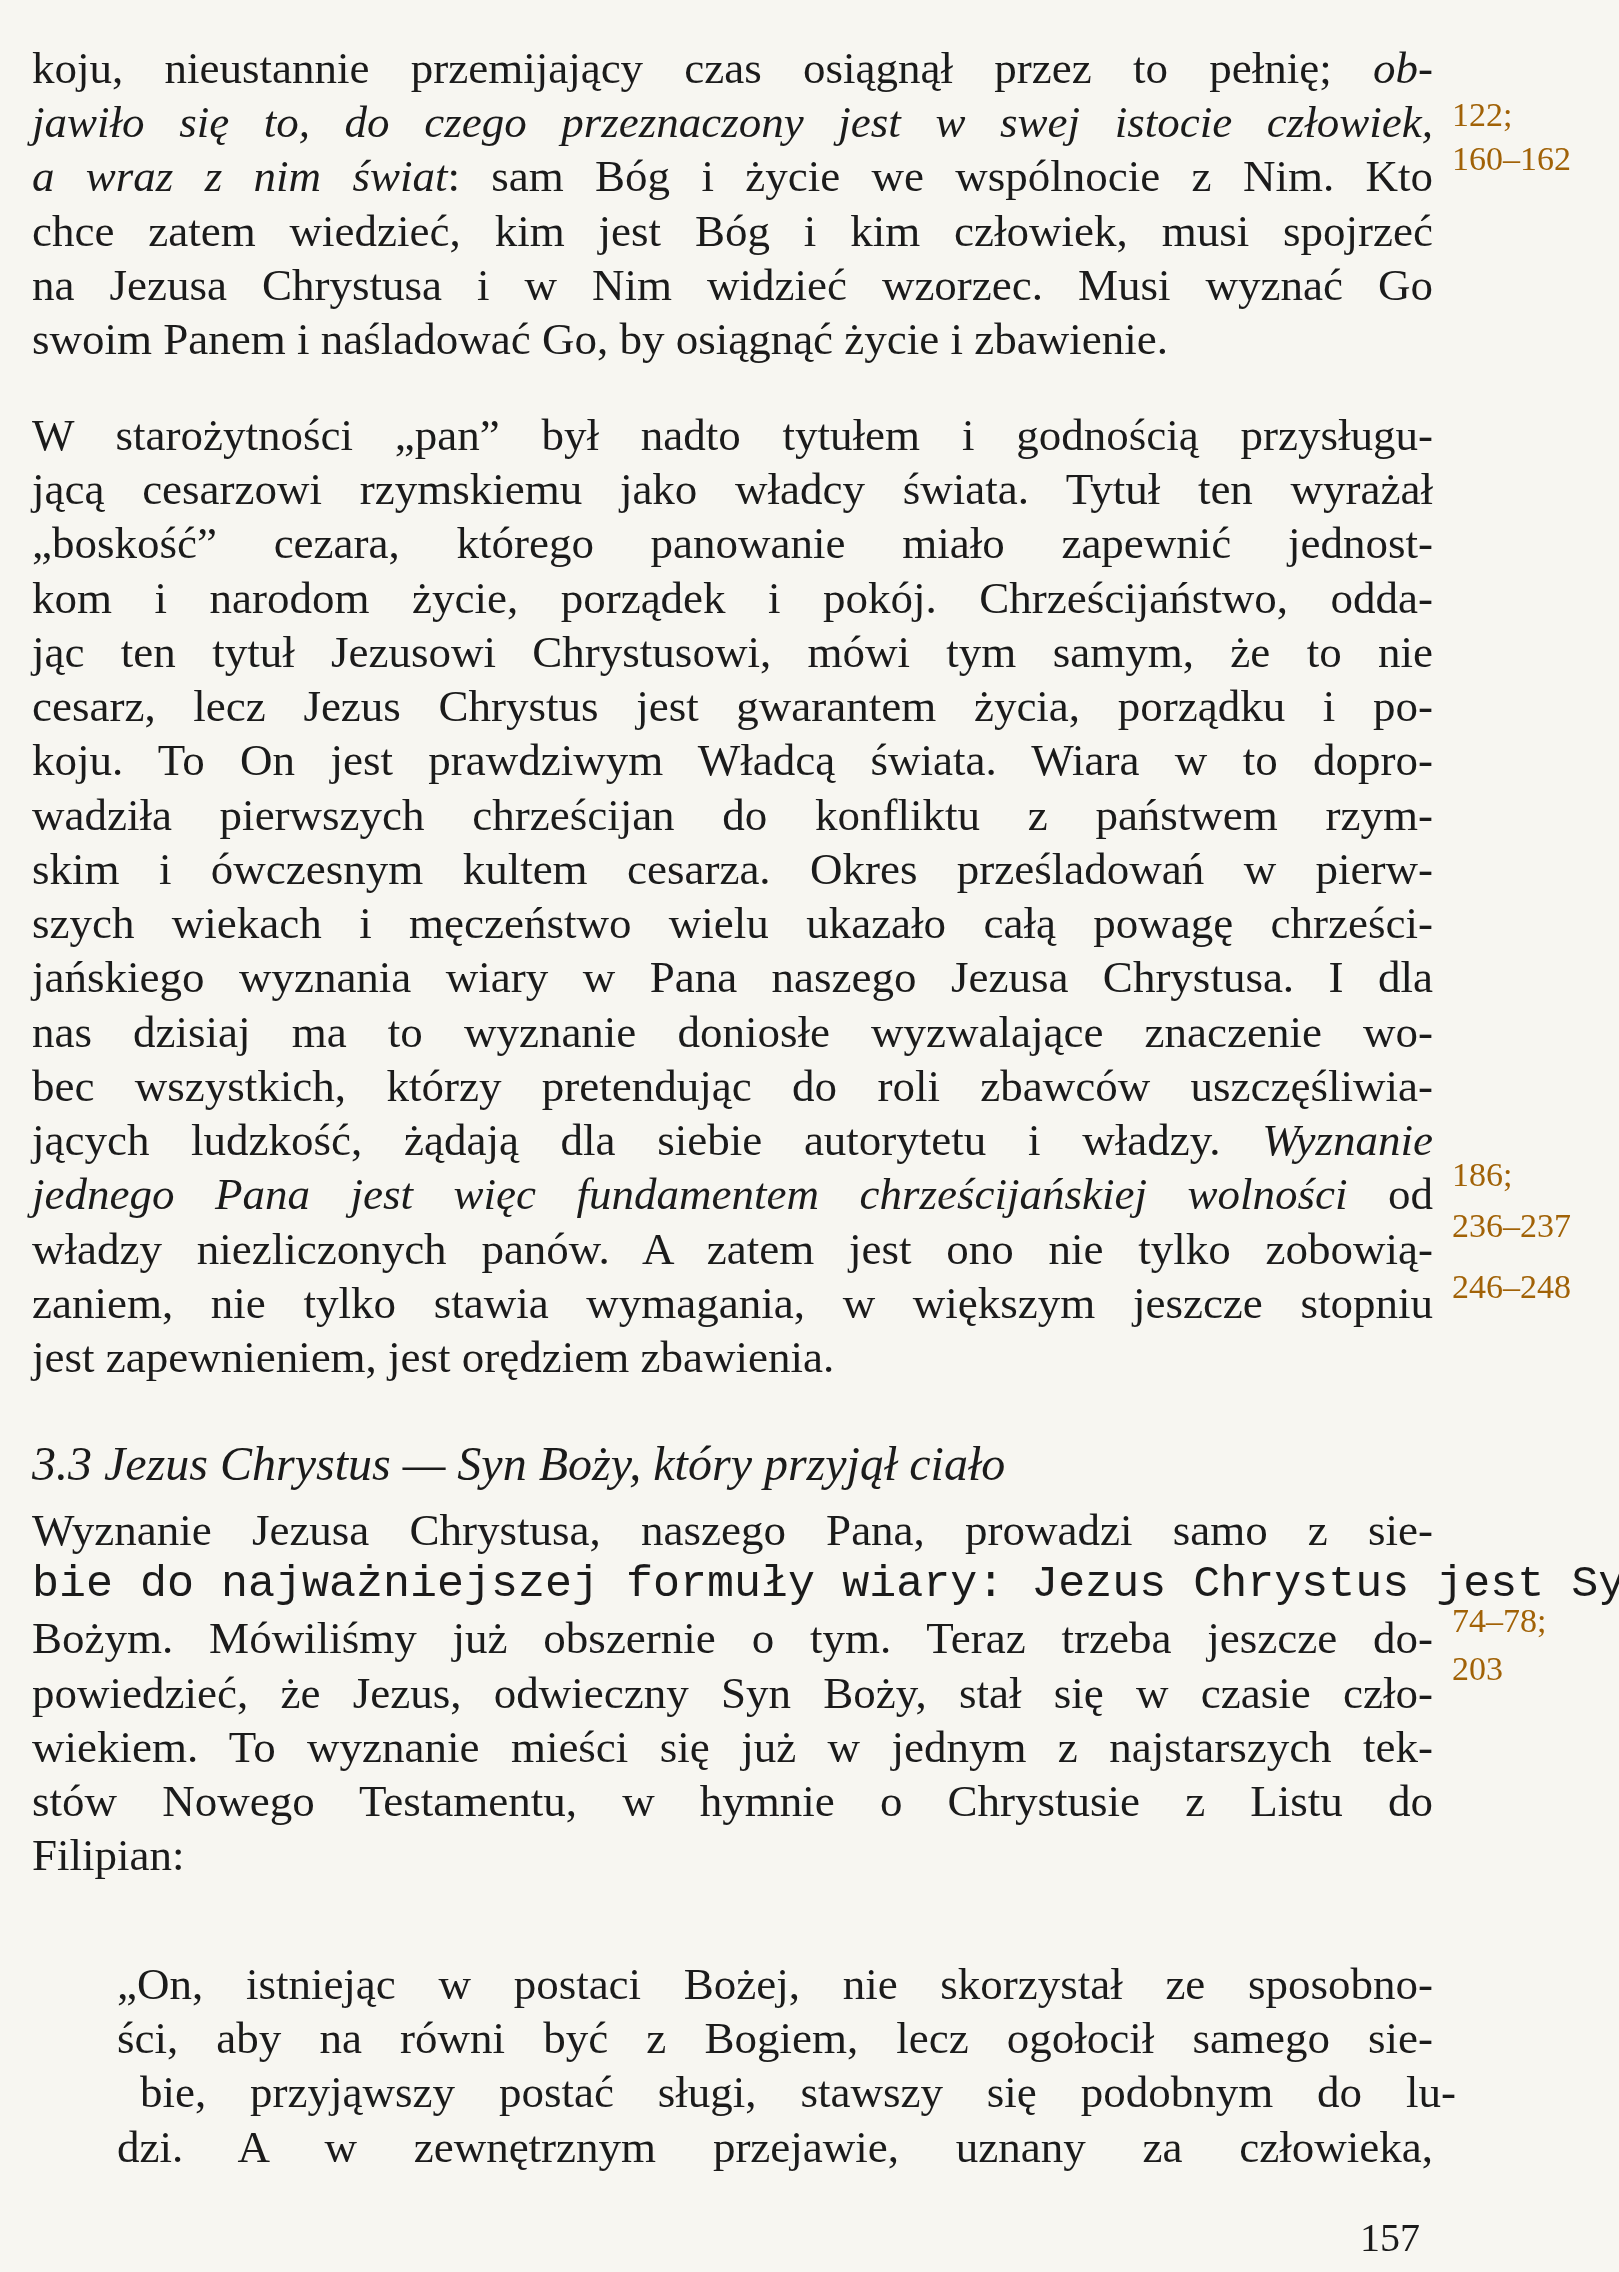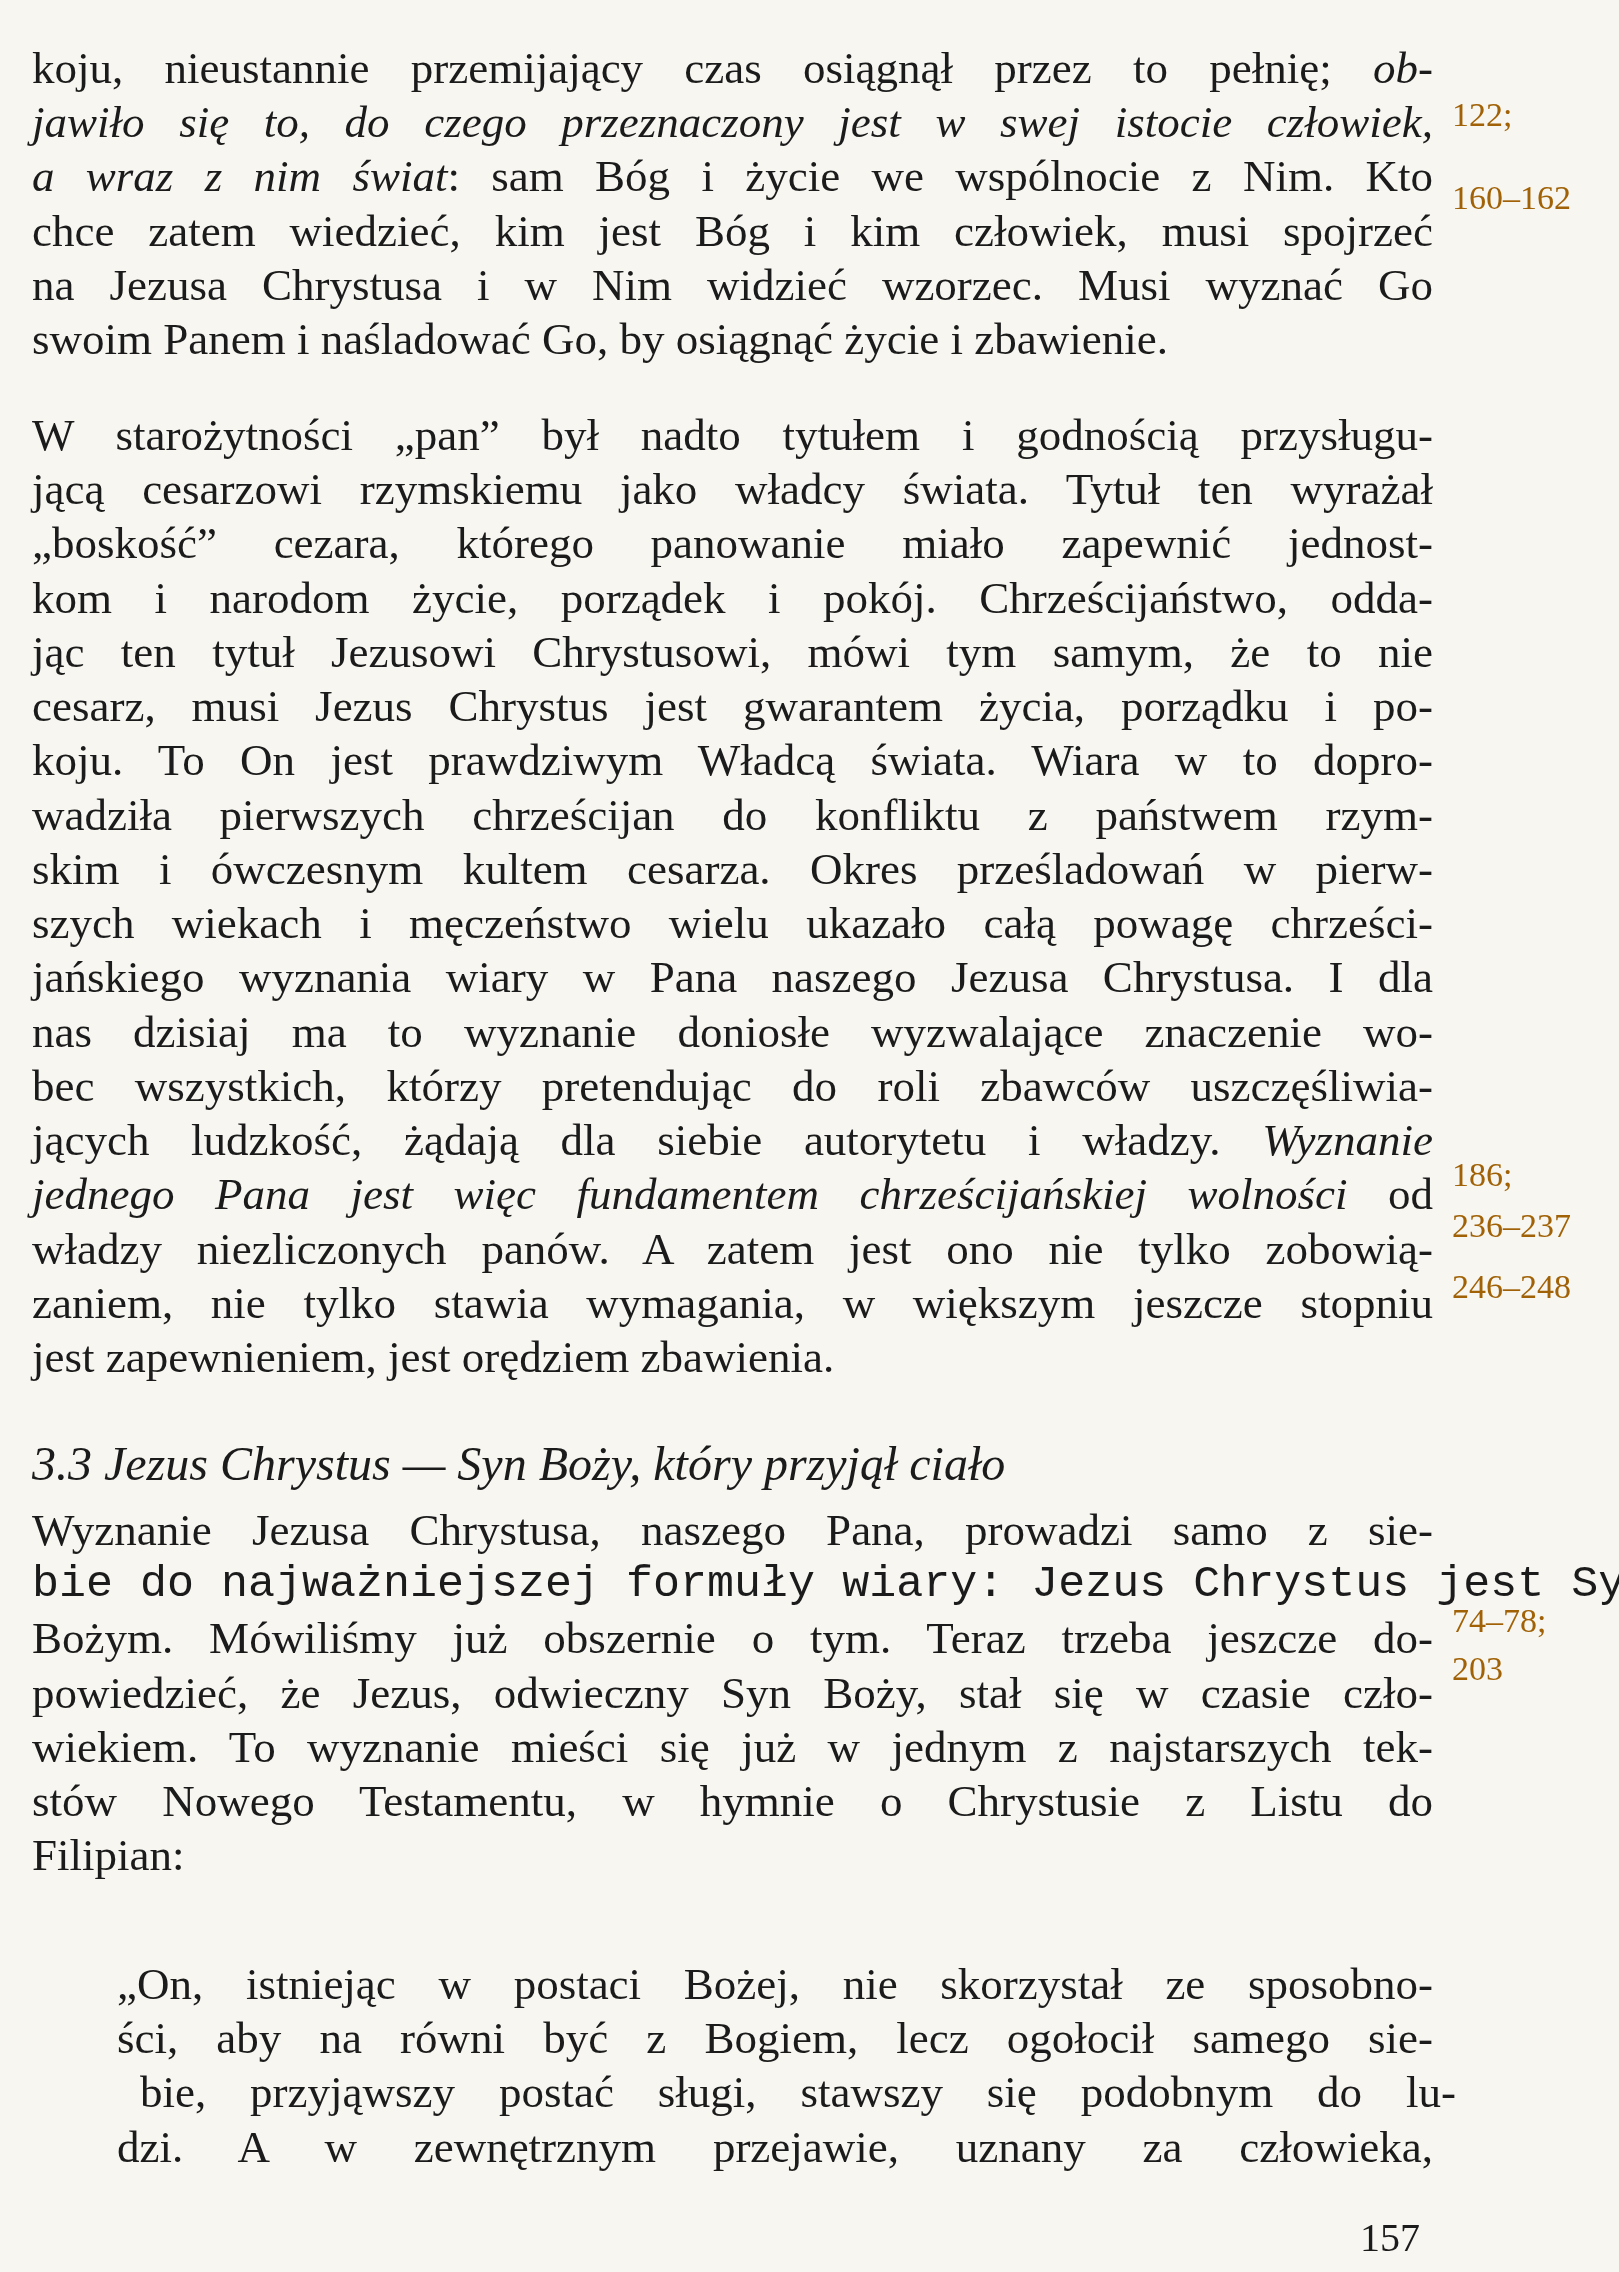--- a/index.html
+++ b/index.html
@@ -29,21 +29,21 @@
     <div class="line" style="top:217px;"><span>na Jezusa Chrystusa i w Nim widzieć wzorzec. Musi wyznać Go</span></div>
     <div class="line last" style="top:271px;"><span>swoim Panem i naśladować Go, by osiągnąć życie i zbawienie.</span></div>
   </div>
 
   <div class="col" style="top:409px;">
     <div class="line" style="top:0px;">W starożytności „pan” był nadto tytułem i godnością przysługu-</div>
     <div class="line" style="top:54px;">jącą cesarzowi rzymskiemu jako władcy świata. Tytuł ten wyrażał</div>
     <div class="line" style="top:108px;">„boskość” cezara, którego panowanie miało zapewnić jednost-</div>
     <div class="line" style="top:163px;">kom i narodom życie, porządek i pokój. Chrześcijaństwo, odda-</div>
     <div class="line" style="top:217px;">jąc ten tytuł Jezusowi Chrystusowi, mówi tym samym, że to nie</div>
-    <div class="line" style="top:271px;">cesarz, musi Jezus Chrystus jest gwarantem życia, porządku i po-</div>
+    <div class="line" style="top:271px;">cesarz, lecz Jezus Chrystus jest gwarantem życia, porządku i po-</div>
     <div class="line" style="top:325px;">koju. To On jest prawdziwym Władcą świata. Wiara w to dopro-</div>
     <div class="line" style="top:380px;">wadziła pierwszych chrześcijan do konfliktu z państwem rzym-</div>
     <div class="line" style="top:434px;">skim i ówczesnym kultem cesarza. Okres prześladowań w pierw-</div>
     <div class="line" style="top:488px;">szych wiekach i męczeństwo wielu ukazało całą powagę chrześci-</div>
     <div class="line" style="top:542px;">jańskiego wyznania wiary w Pana naszego Jezusa Chrystusa. I dla</div>
     <div class="line" style="top:597px;">nas dzisiaj ma to wyznanie doniosłe wyzwalające znaczenie wo-</div>
     <div class="line" style="top:651px;">bec wszystkich, którzy pretendując do roli zbawców uszczęśliwia-</div>
     <div class="line" style="top:705px;"><span>jących ludzkość, żądają dla siebie autorytetu i władzy.</span><i> Wyznanie</i></div>
     <div class="line" style="top:759px;"><i>jednego Pana jest więc fundamentem chrześcijańskiej wolności</i><span> od</span></div>
     <div class="line" style="top:814px;">władzy niezliczonych panów. A zatem jest ono nie tylko zobowią-</div>
@@ -64,21 +64,21 @@
   </div>
 
   <div class="col quote" style="top:1958px;">
     <div class="line" style="top:0px;">„On, istniejąc w postaci Bożej, nie skorzystał ze sposobno-</div>
     <div class="line" style="top:54px;">ści, aby na równi być z Bogiem, lecz ogołocił samego sie-</div>
     <div class="line" style="top:108px;margin-left:23px;">bie, przyjąwszy postać sługi, stawszy się podobnym do lu-</div>
     <div class="line" style="top:163px;">dzi. A w zewnętrznym przejawie, uznany za człowieka,</div>
   </div>
 
   <div class="margin" style="top:95px;">122;</div>
-  <div class="margin" style="top:139px;margin-top:39px;">160–162</div>
+  <div class="margin" style="top:139px;">160–162</div>
   <div class="margin" style="top:1155px;">186;</div>
   <div class="margin" style="top:1206px;">236–237</div>
   <div class="margin" style="top:1267px;">246–248</div>
   <div class="margin" style="top:1601px;">74–78;</div>
   <div class="margin" style="top:1649px;">203</div>
 
   <div class="pagenum">157</div>
 </div>
 
 

